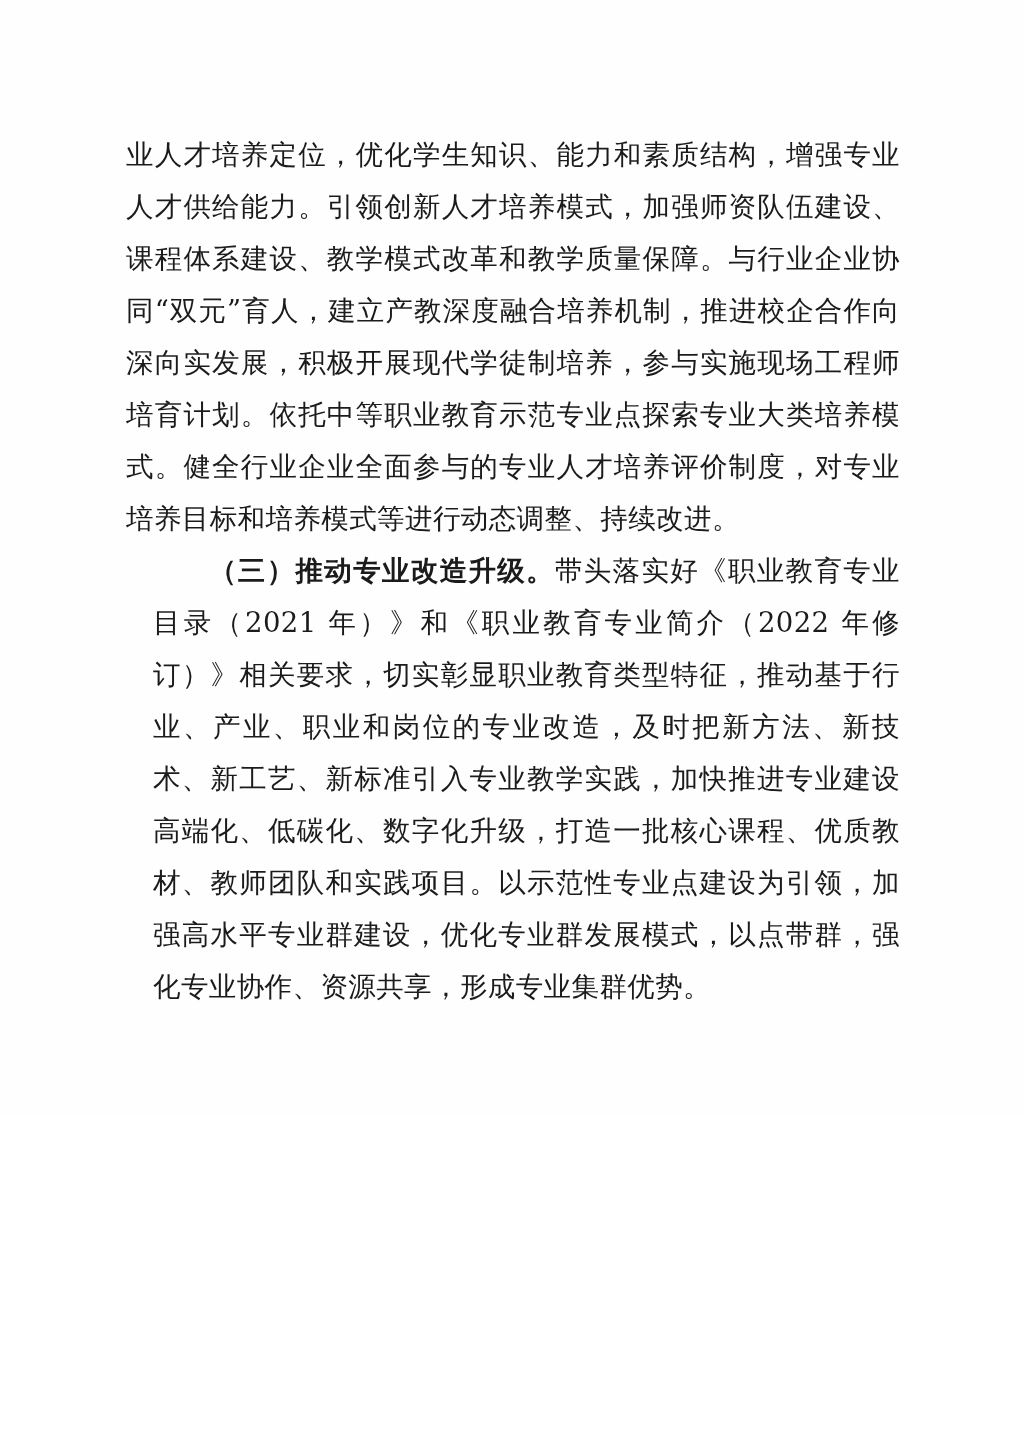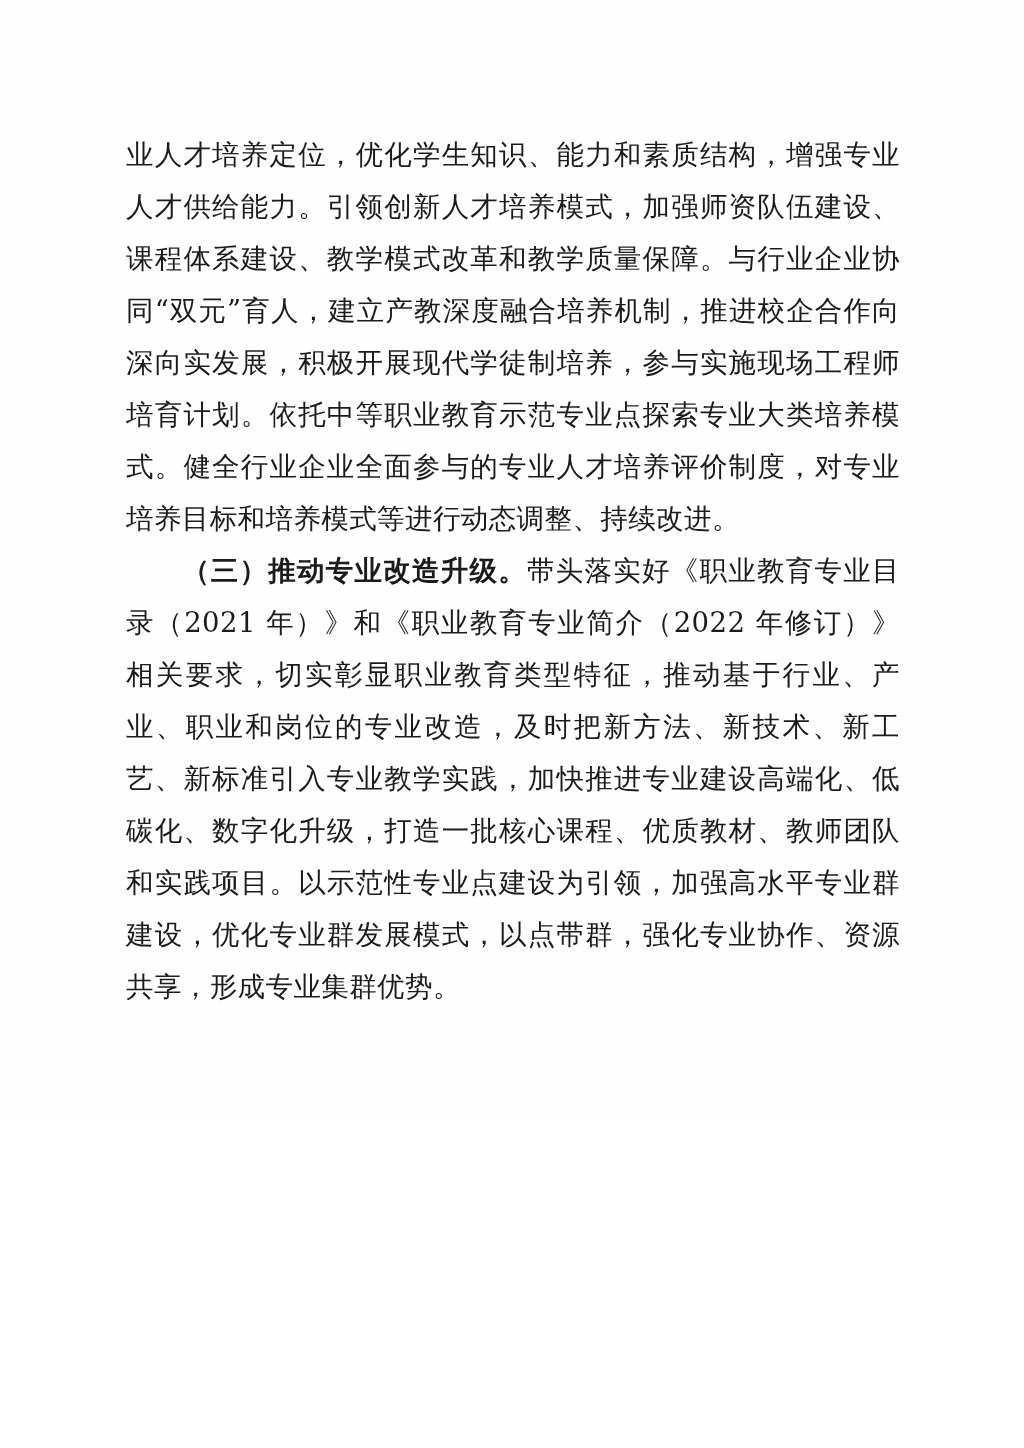--- a/index.html
+++ b/index.html
@@ -31,20 +31,21 @@
     font-size: 27.5px;
     line-height: 52px;
     text-align: justify;
     text-justify: inter-ideograph;
     letter-spacing: 0.4px;
     color: #1b1b1b;
     font-family: "DejaVu Serif", "Liberation Serif", serif;
   }
   p.indent {
     text-indent: 56px;
+    margin-left: 27px;
   }
   .bold-head {
     font-weight: bold;
   }
   .pagenum {
     position: absolute;
     left: 0;
     right: 0;
     top: 1268px;
     text-align: center;

